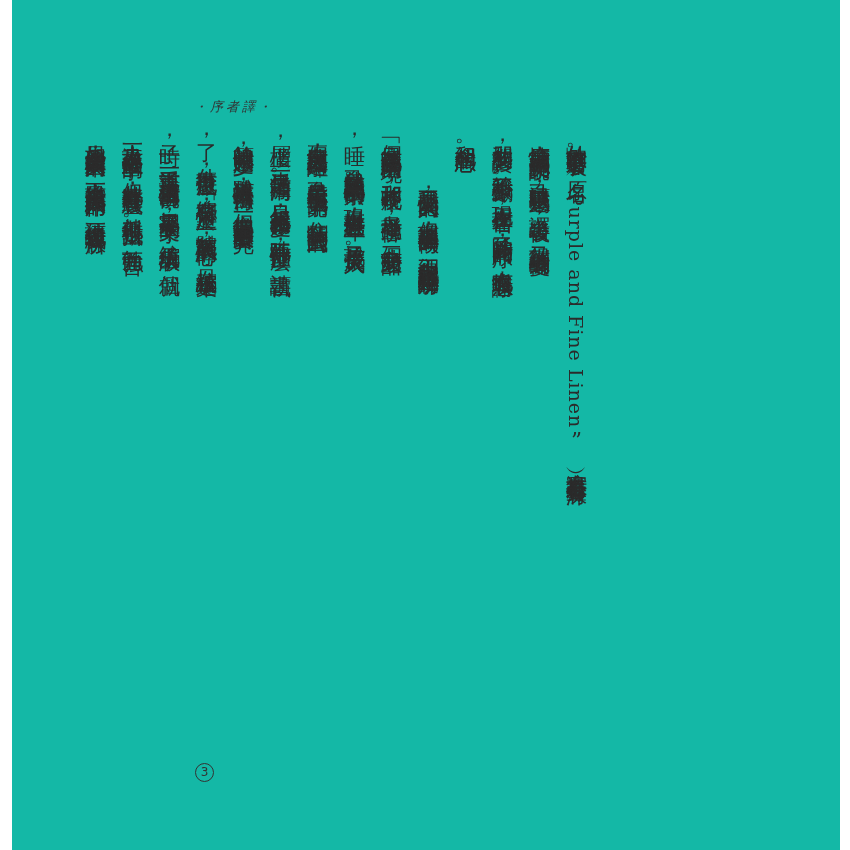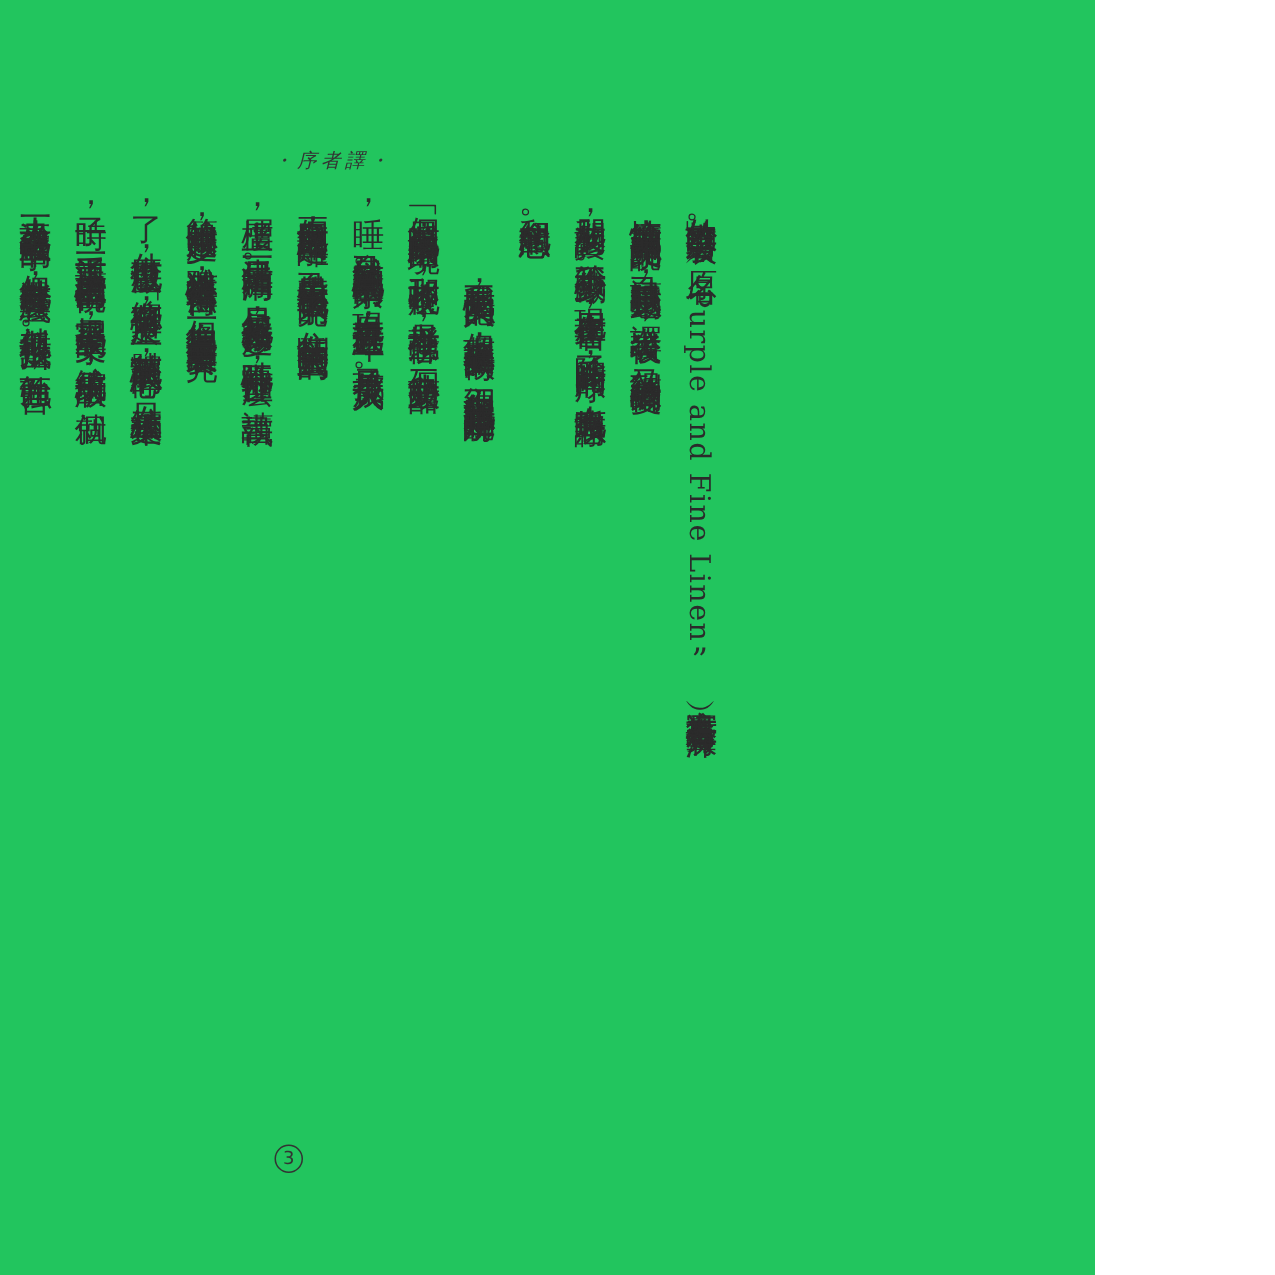--- a/index.html
+++ b/index.html
@@ -10,23 +10,23 @@
     body {
       width: 850px;
       height: 850px;
       position: relative;
       overflow: hidden;
       font-family: "DejaVu Serif", "Liberation Serif", serif;
       color: #2a2a2a;
     }
     .page {
       position: absolute;
-      left: 0; top: 0;
-      width: 730px; height: 850px;
-      background: #22c55e;
+      left: 12px; top: 0;
+      width: 828px; height: 850px;
+      background: #14b8a6;
     }
     .running-header {
       position: absolute;
       left: 182px;
       top: 98px;
       font-size: 13px;
       letter-spacing: 3px;
       color: #333;
       font-style: italic;
       white-space: nowrap;

